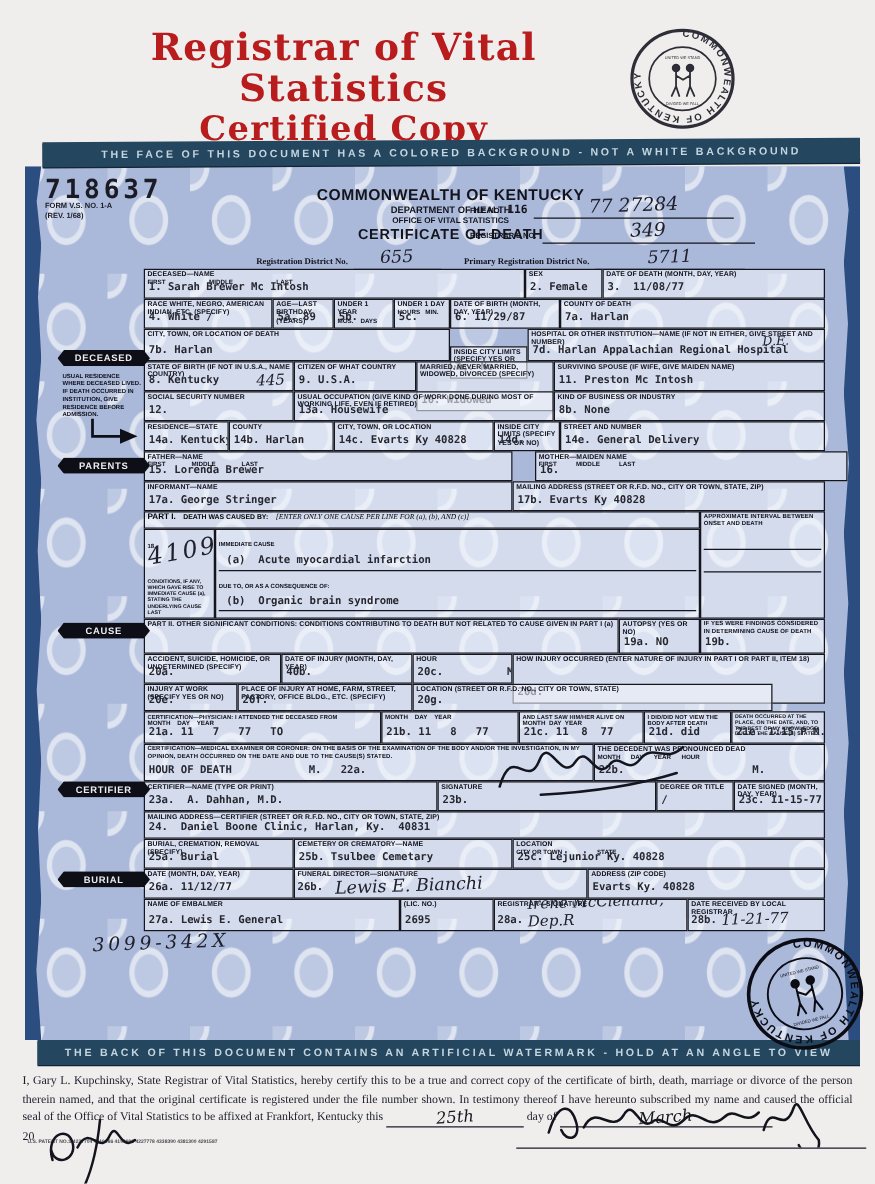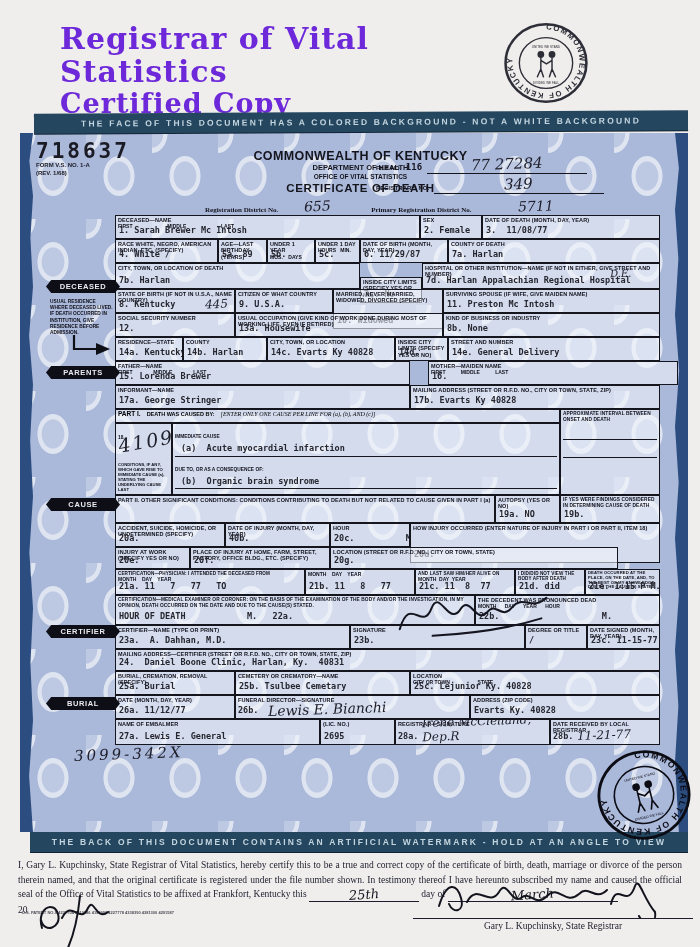--- a/index.html
+++ b/index.html
@@ -1,18 +1,18 @@
 <!DOCTYPE html>
 <html><head>
 <meta charset="utf-8">
 <style>
   html,body{margin:0;padding:0}
   .page{position:relative;width:700px;height:947px;background:#efeeec;overflow:hidden;font-family:"Liberation Sans",sans-serif}
   
-  .hdr-title{position:absolute;left:60px;top:22px;width:430px;text-align:left;color:#6d28d9}
+  .hdr-title{position:absolute;left:60px;top:22px;width:430px;text-align:center;color:#b91c1c}
   .hdr-title .t1{font:bold 30px/1.1 "DejaVu Serif",serif;letter-spacing:1px}
   .hdr-title .t2{font:bold 27px/1.2 "DejaVu Serif",serif;letter-spacing:1px}
   .seal-top{position:absolute;left:499px;top:20px;color:#2e2e38}
   .seal-bottom{position:absolute;left:596px;top:745px;color:#0c0c14;transform:rotate(-14deg);z-index:6}
   .banner{position:absolute;background:#24465f;color:#c3d5df;font:bold 8.5px/20px "Liberation Sans",sans-serif;text-align:center;letter-spacing:2.2px;z-index:5;box-shadow:0 1px 0 #122536}
   
   .cert{position:absolute;left:20px;top:133px;width:668px;height:699px;background-color:#aab8da;
     background-image:
       radial-gradient(ellipse 21px 27px at 33px 43px, rgba(255,255,255,0.22) 52%, rgba(255,255,255,0.62) 56%, rgba(255,255,255,0.62) 72%, rgba(255,255,255,0) 76%),
       radial-gradient(ellipse 21px 27px at 0px 0px,  rgba(255,255,255,0.22) 52%, rgba(255,255,255,0.62) 56%, rgba(255,255,255,0.62) 72%, rgba(255,255,255,0) 76%);
@@ -457,18 +457,17 @@
     </p>
     <div class="yearline"><span>20</span></div>
     <svg class="sig-svg" style="left:10px;top:36px" width="90" height="60">
       <path d="M14 34 C8 14 26 6 30 20 C34 34 16 40 13 26 M34 24 C44 4 52 32 60 14 C66 2 68 28 80 18 M52 2 C50 22 46 42 38 58" fill="none" stroke="#14141e" stroke-width="2" stroke-linecap="round"></path>
     </svg>
     <div class="sigblock">
       <svg width="230" height="46" style="position:absolute;left:20px;top:0">
         <path d="M6 34 C14 8 24 12 28 26 C32 40 20 42 16 32 M34 30 C44 10 56 36 66 20 C74 6 78 32 88 26 C98 18 102 36 114 24 C126 12 132 34 146 22 C156 12 162 30 174 18 M178 32 C184 8 194 38 202 14 C206 4 210 26 222 40 C224 52 212 56 206 44" fill="none" stroke="#13131d" stroke-width="2" stroke-linecap="round"></path>
       </svg>
       <div class="sigrule"></div>
-      <div class="signame">Gary L. Kupchinsky, State Registrar</div>
     </div>
     <div class="micro">U.S. PATENT NO.S 4227704 4310086 4199990 4227778 4338390 4381300 4291587</div>
   </div>
 
 </div>
 
 </body></html>

